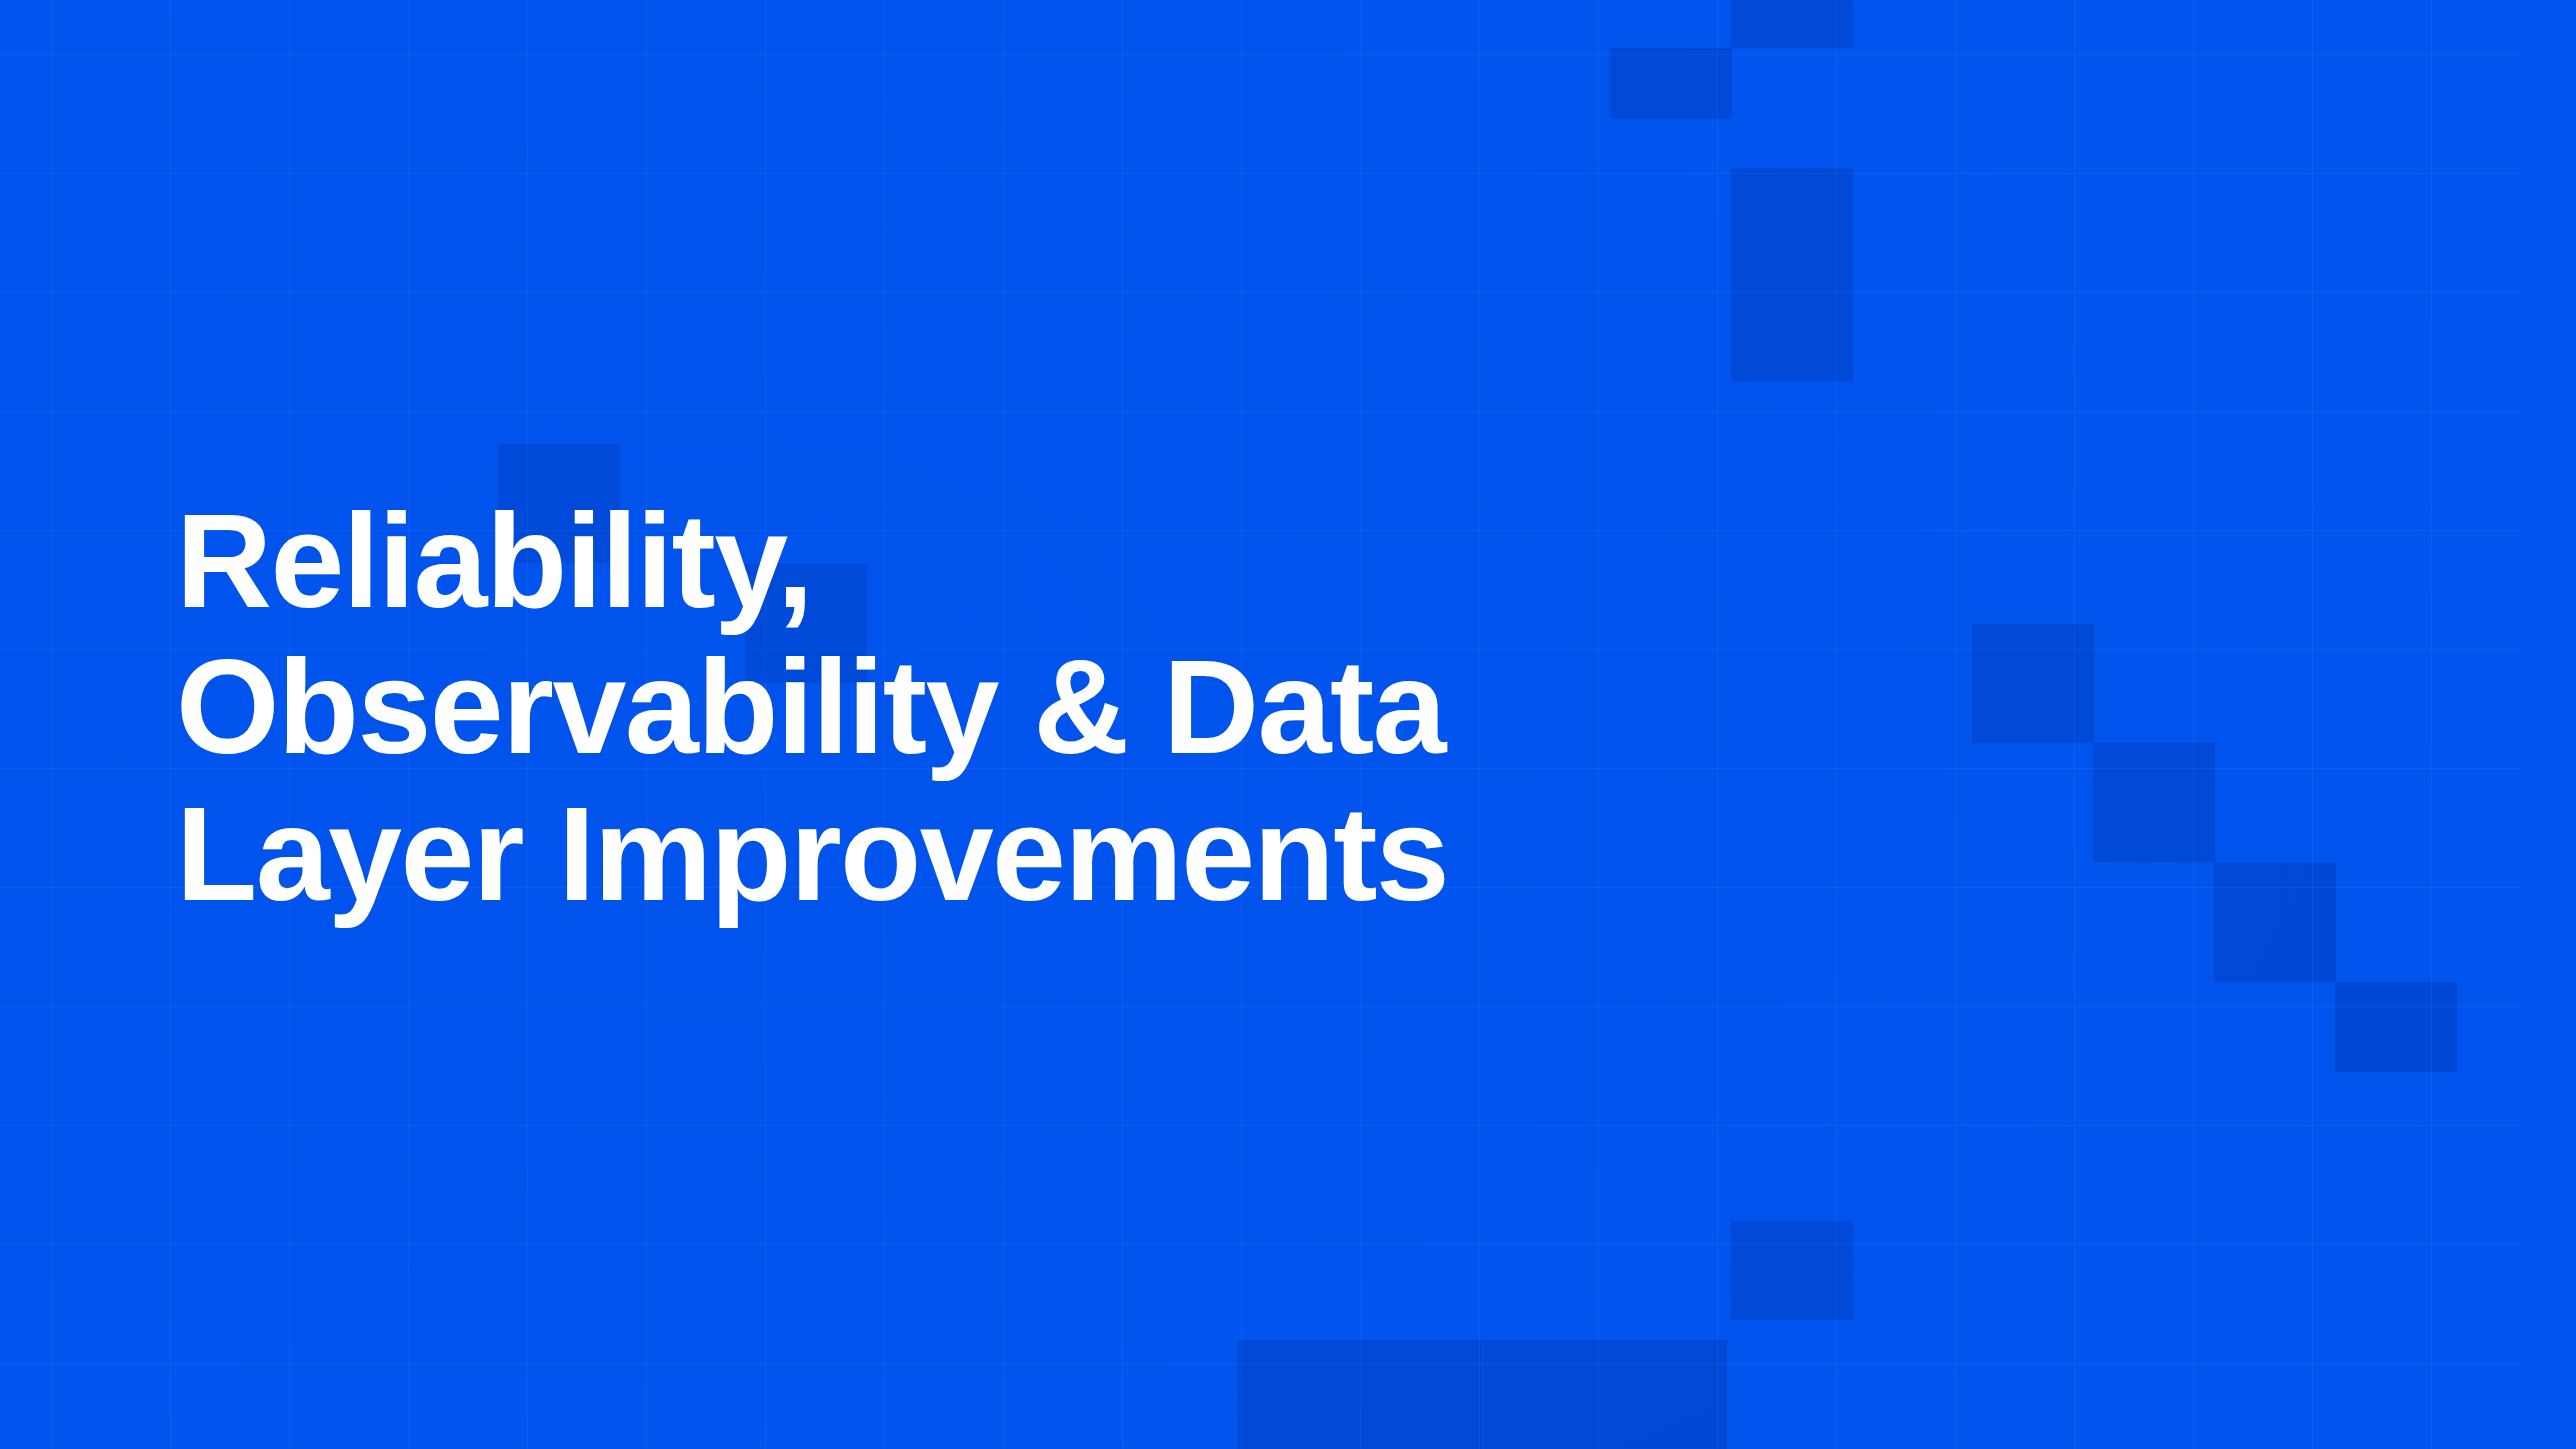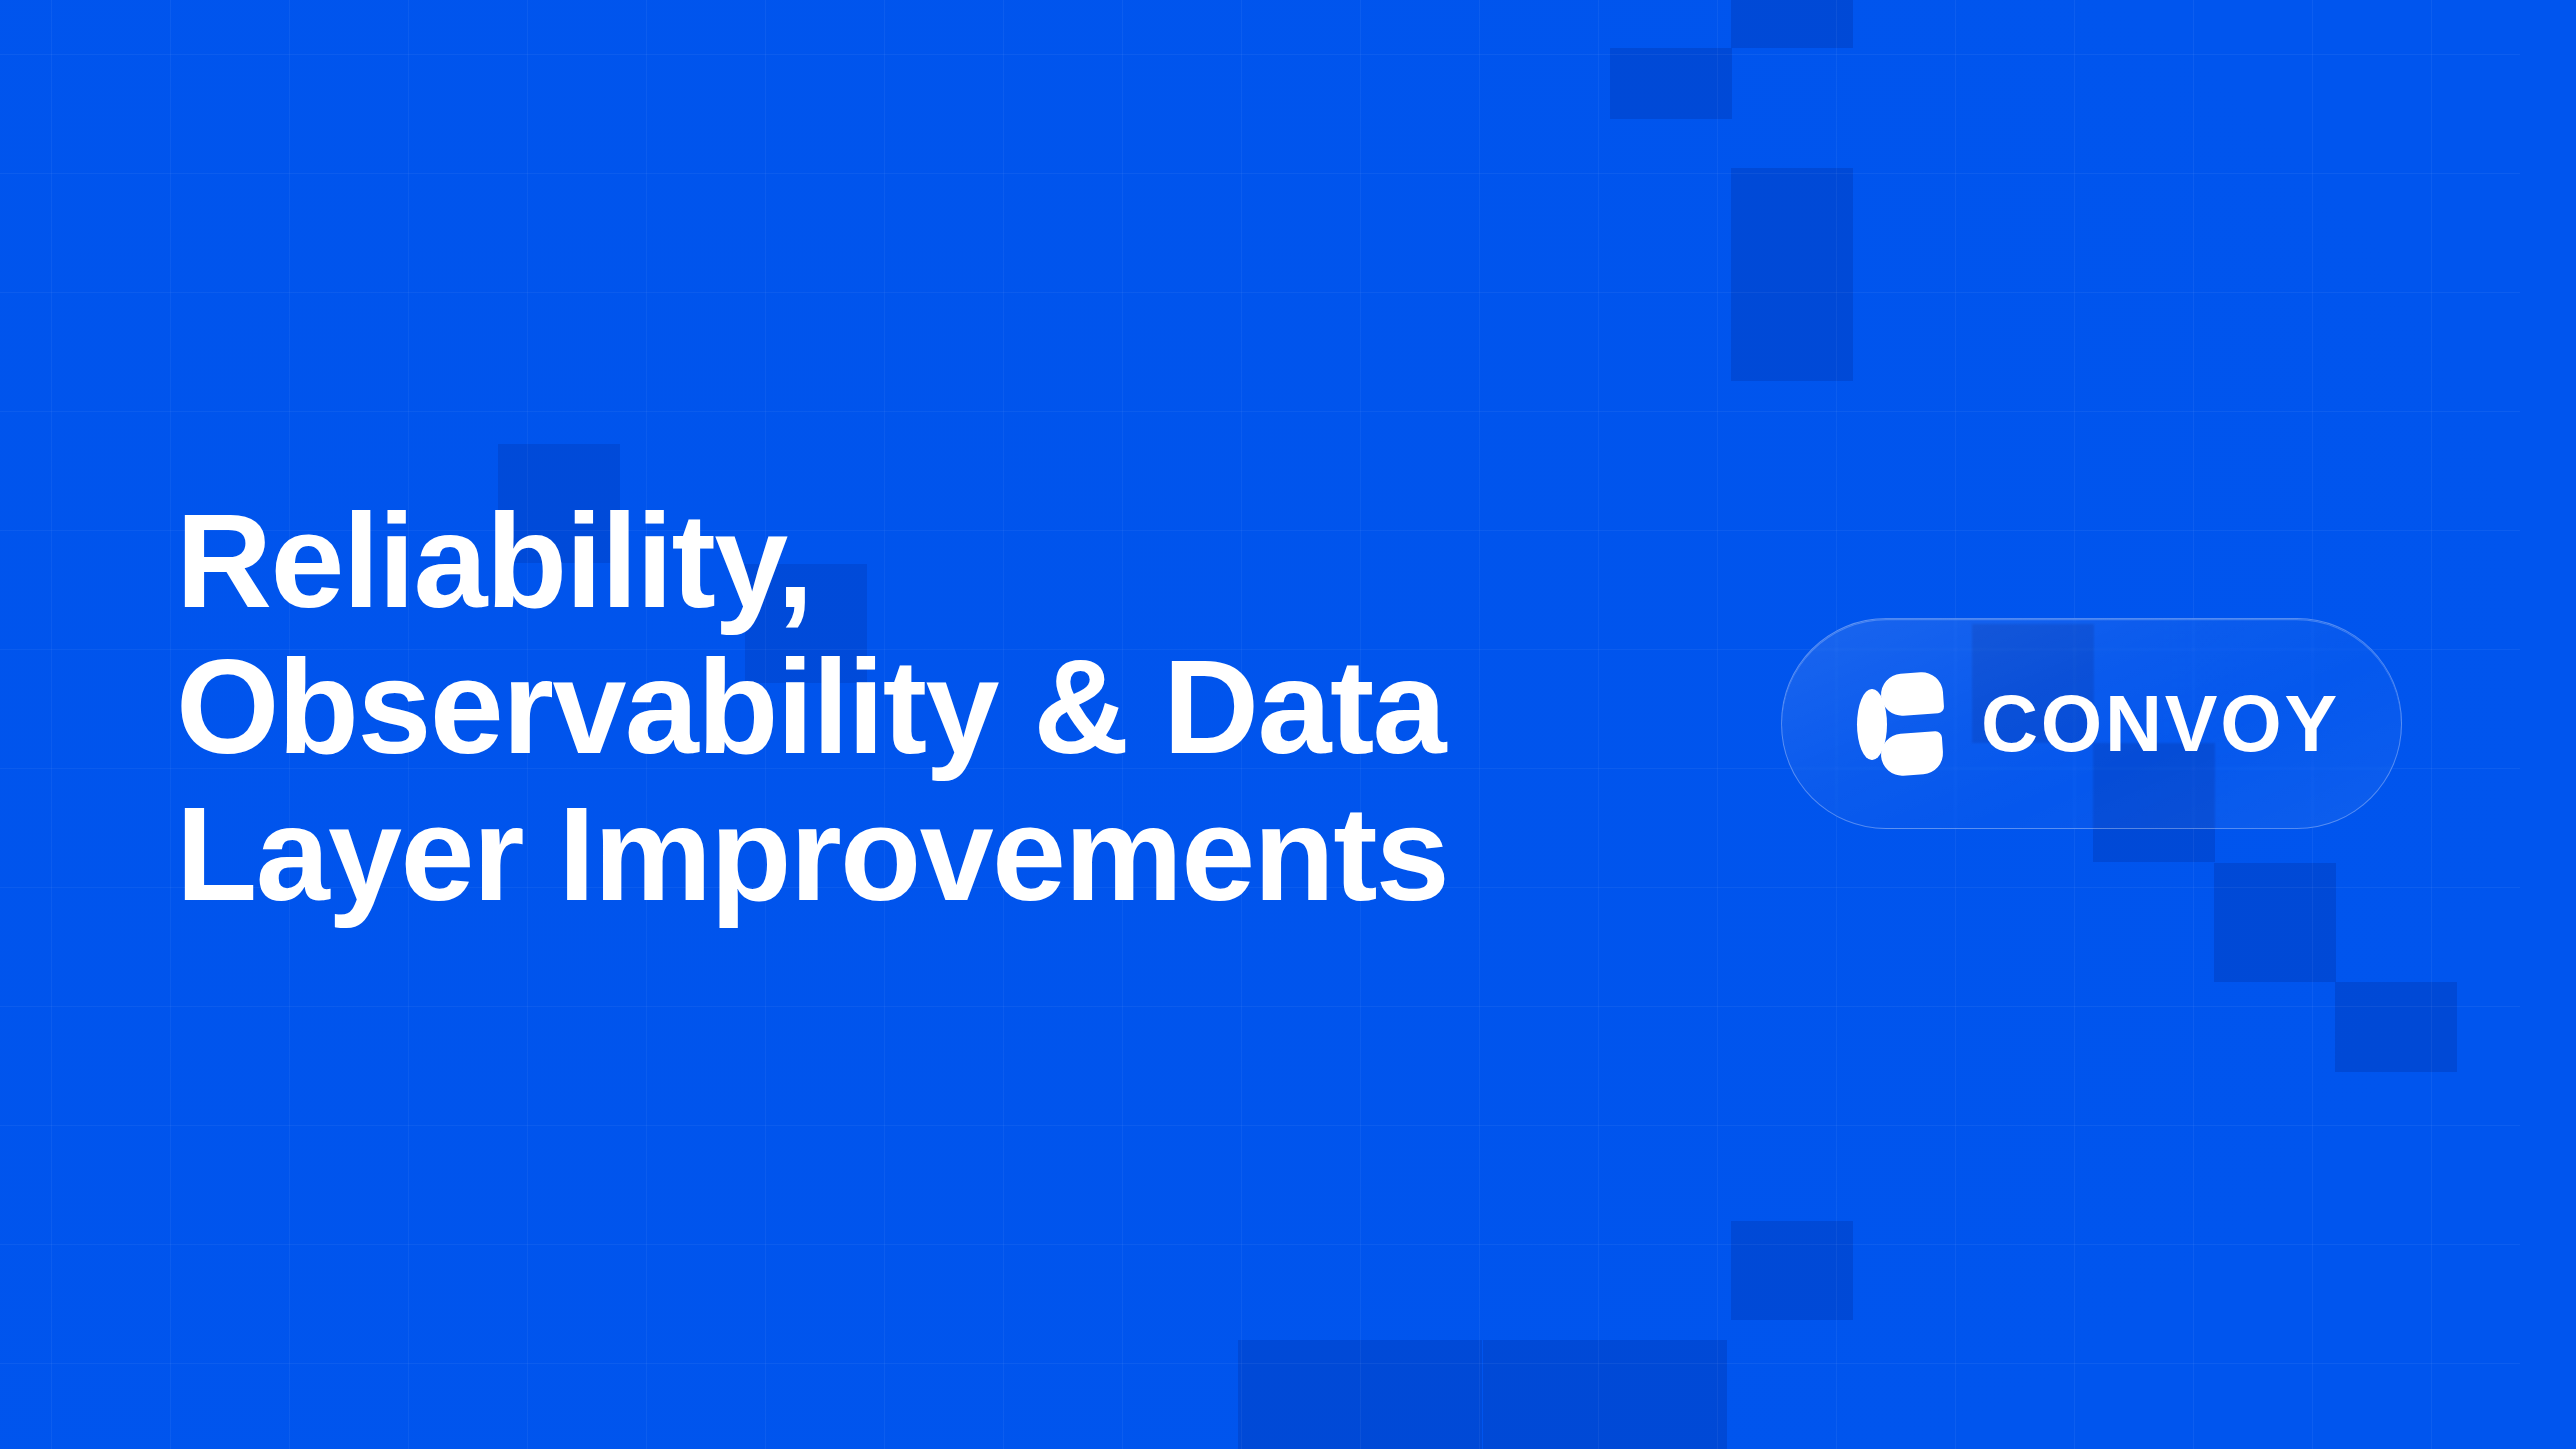--- a/index.html
+++ b/index.html
@@ -173,25 +173,15 @@
     </div>
 
   <div class="bg-grid"></div>
 
   <div class="bg-vignette"></div>
 
   <h1 class="headline">Reliability,
 Observability &amp; Data
 Layer Improvements</h1>
 
-  <div class="logo-pill">
-
-    <span class="logo-mark">
-      <span class="mark-bar"></span>
-      <span class="mark-arc-top"></span>
-      <span class="mark-arc-bottom"></span>
-    </span>
-
-    <span class="logo-wordmark">CONVOY</span>
-  </div>
 
 </div>
 
 
 </body></html>

